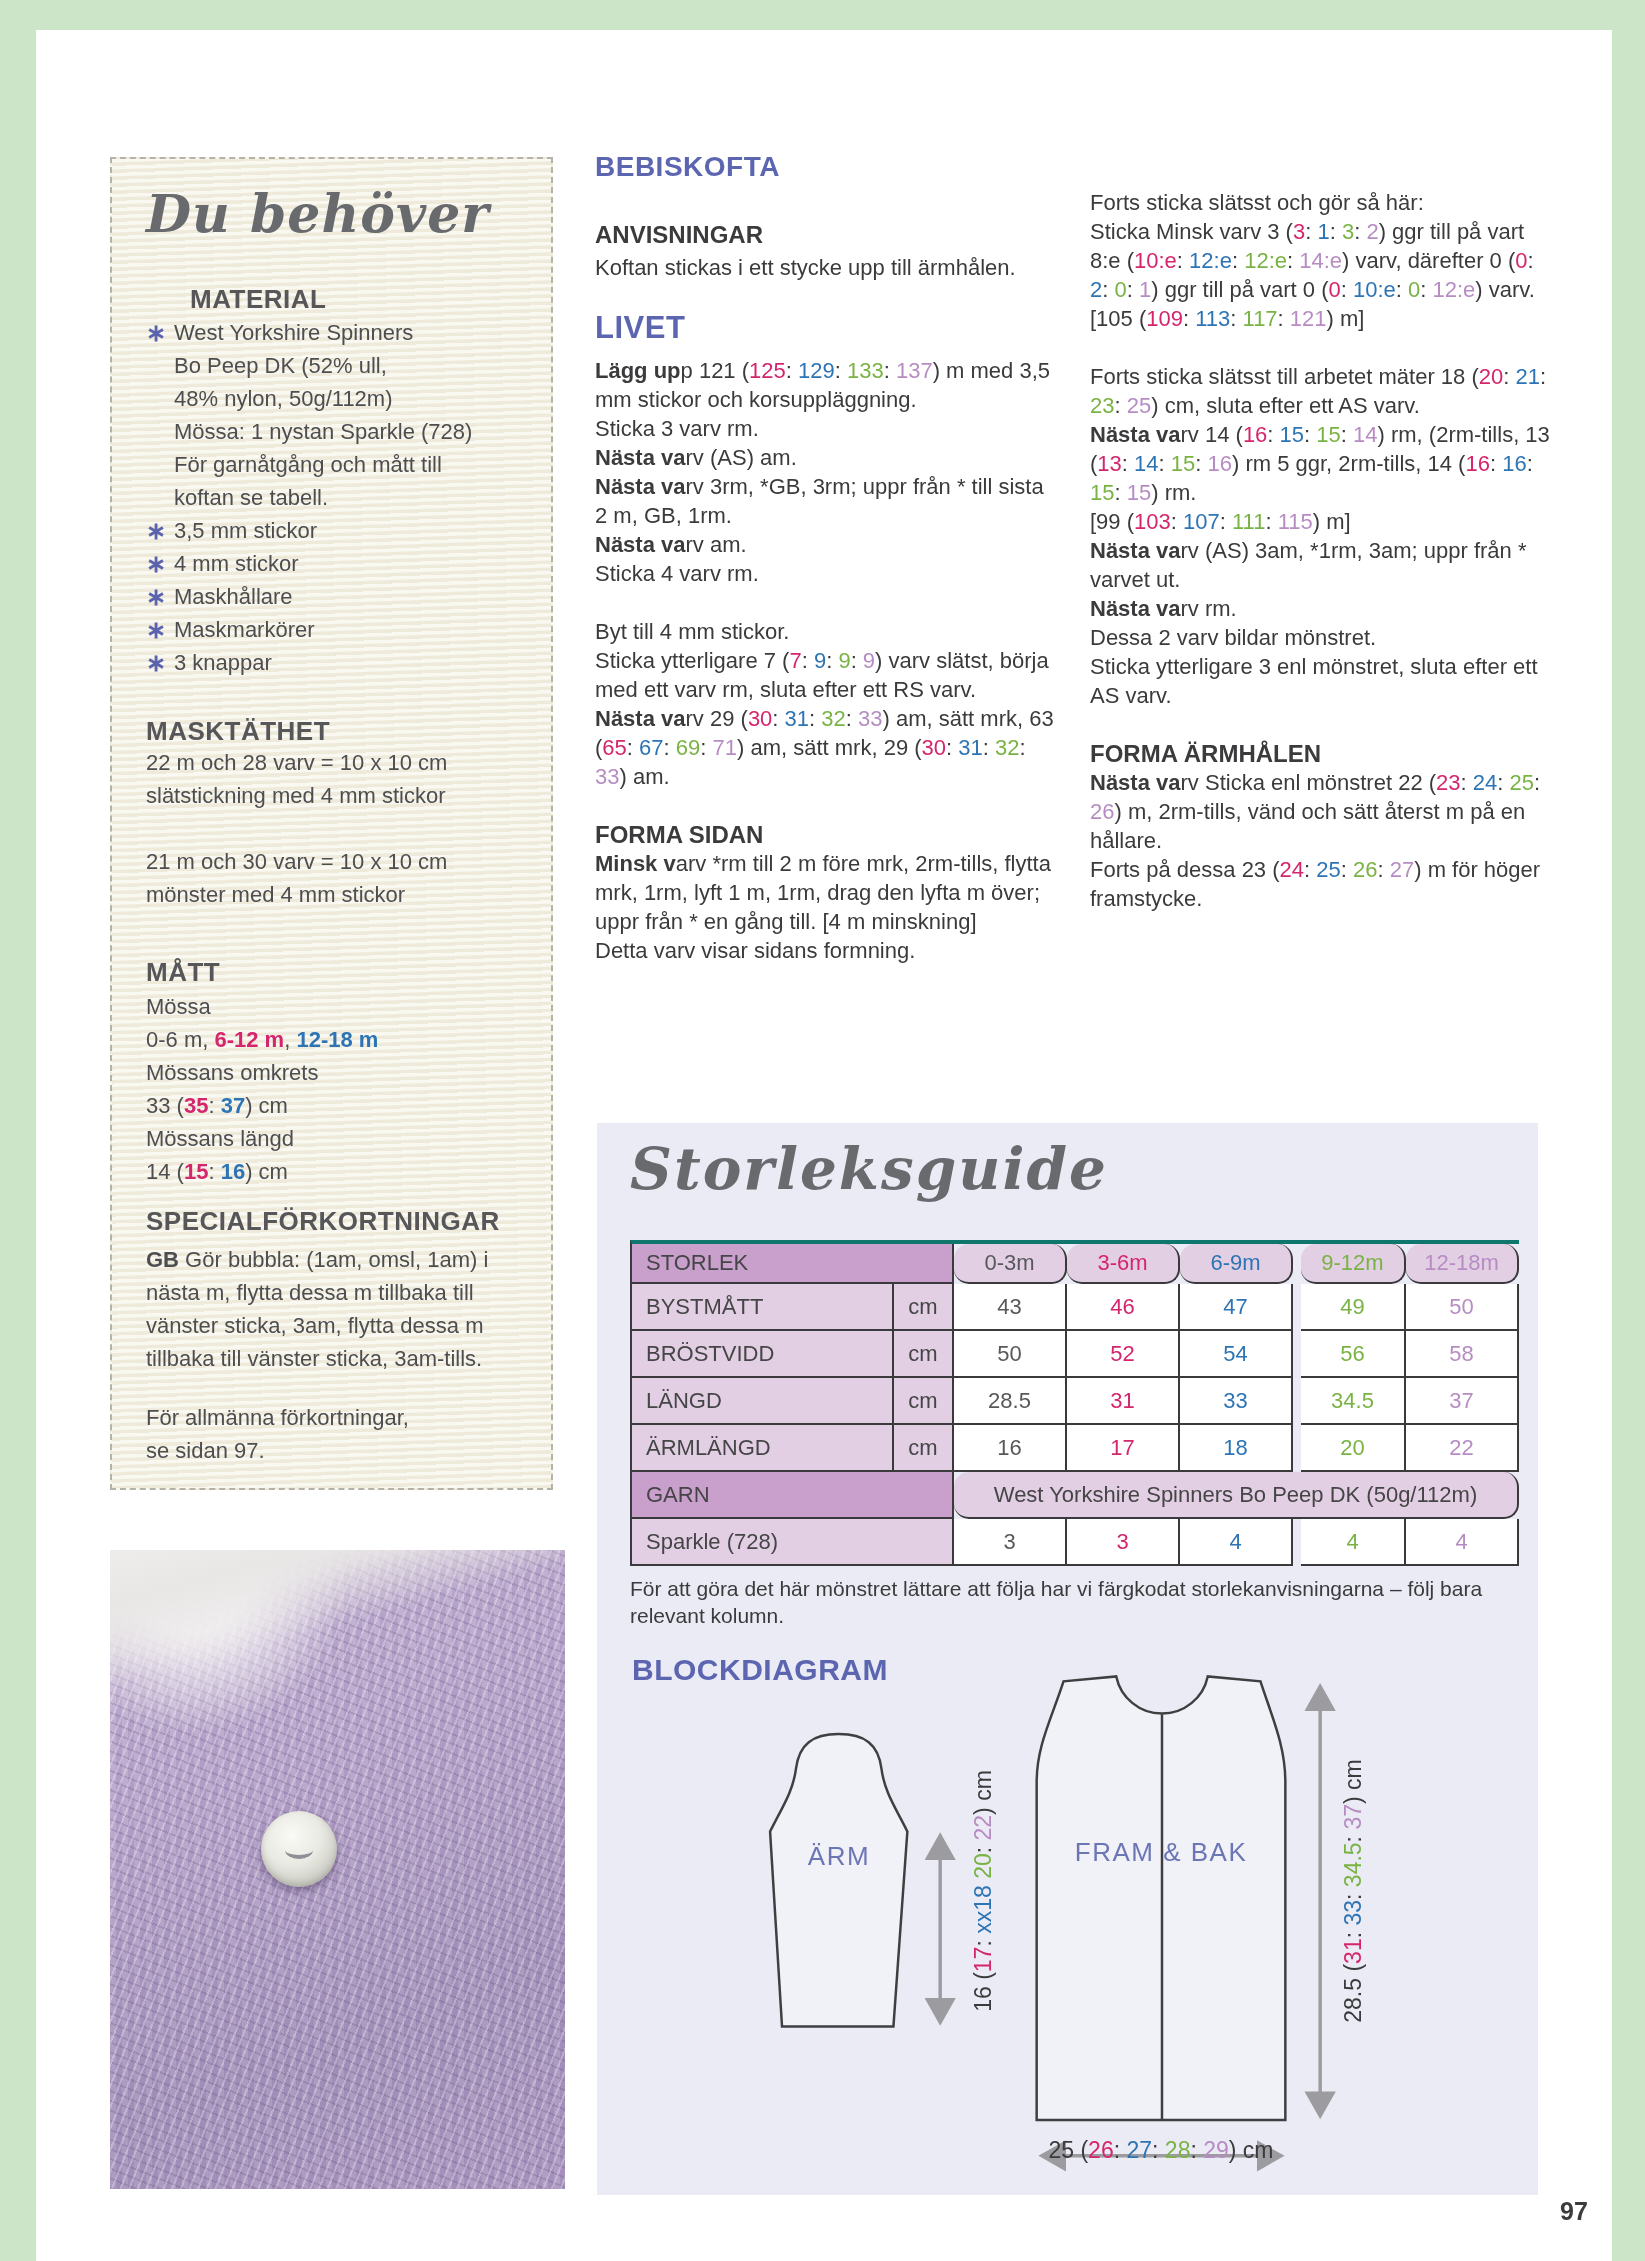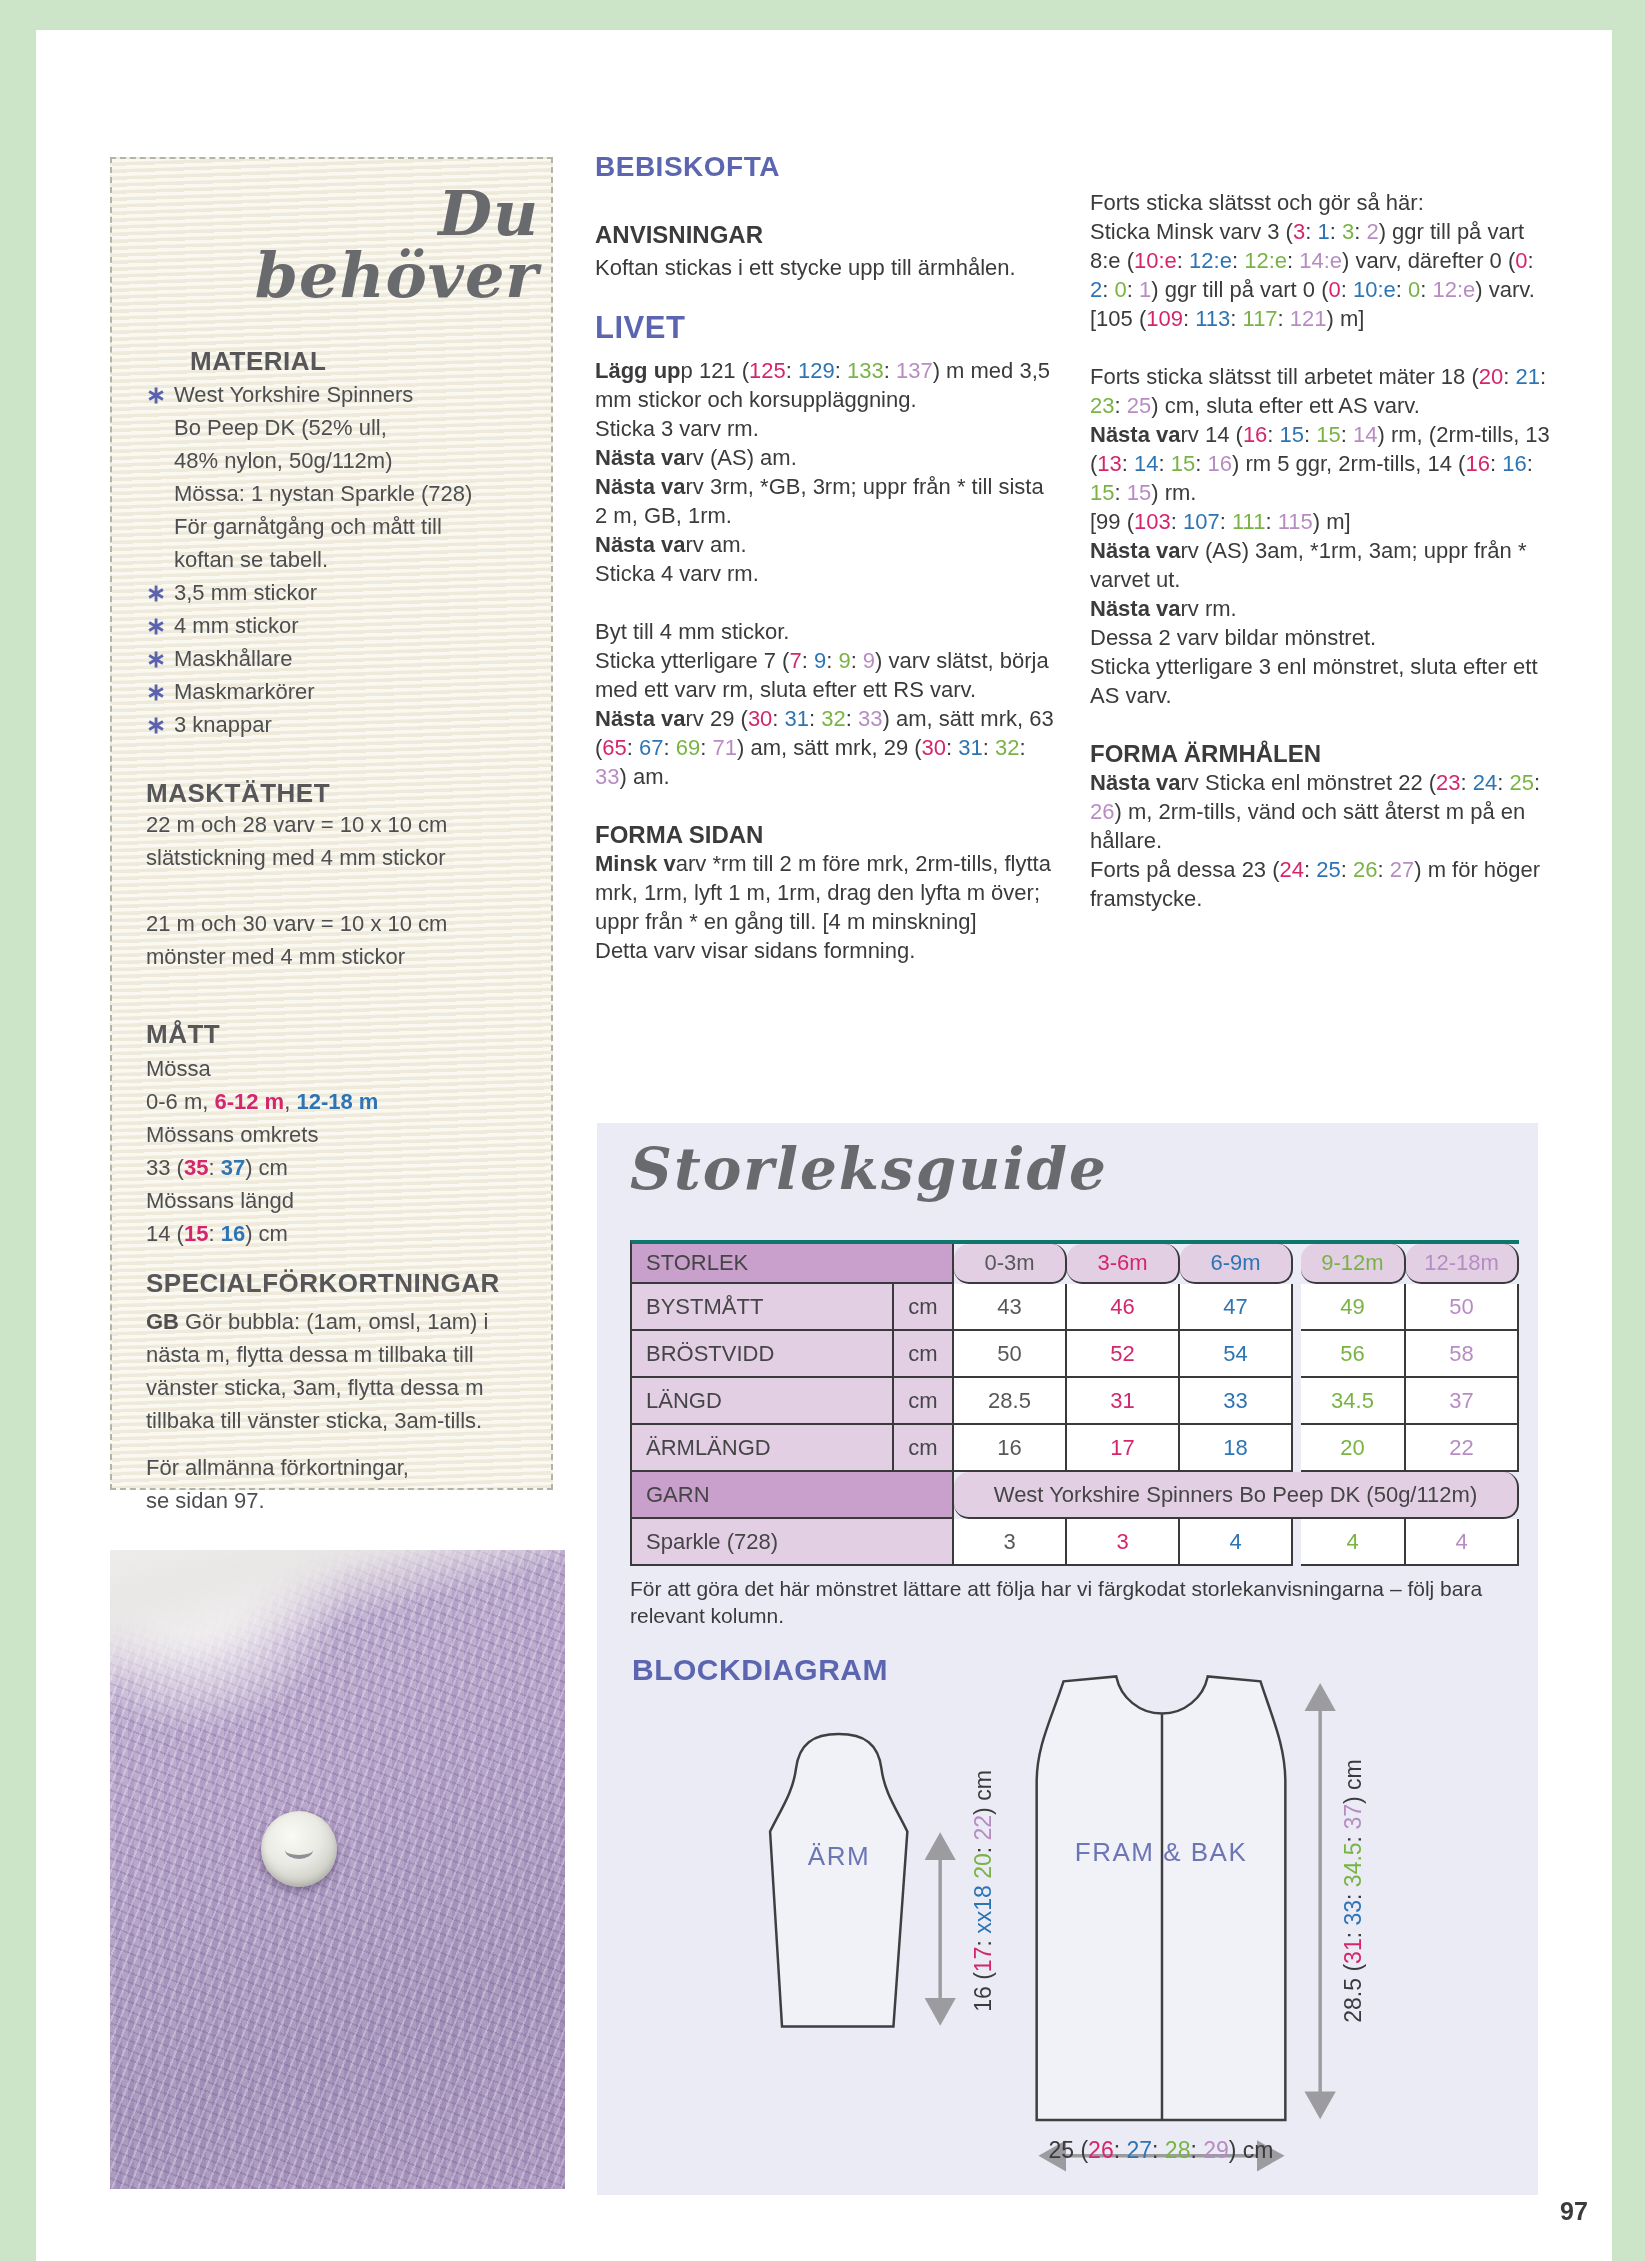--- a/index.html
+++ b/index.html
@@ -11,29 +11,29 @@
   html,body{width:1646px;height:2262px;}
   body{font-family:"Liberation Sans",sans-serif;background:#fff;position:relative;overflow:hidden;}
   .page{position:absolute;inset:0;background:var(--green);}
   .paper{position:absolute;left:36px;top:30px;right:34px;bottom:0;background:#fff;}
 
   
   .sidebar{position:absolute;left:74px;top:127px;width:443px;height:1333px;
     background:var(--cream);border:2px dashed #b5b2a8;padding:24px 12px 0 34px;
     background-image:repeating-linear-gradient(178deg,rgba(255,255,255,.5) 0 3px,rgba(221,215,193,.22) 4px 7px);}
   .sb-title{font-family:"DejaVu Serif",serif;font-style:italic;font-weight:700;
-    font-size:62px;line-height:62px;color:#696a6e;letter-spacing:1px;text-align:right;}
+    font-size:52px;line-height:62px;color:#696a6e;letter-spacing:1px;}
   .sb-h{font-size:26px;line-height:30px;font-weight:700;color:#57575a;letter-spacing:0.5px;}
   .sb-h.mat{margin-top:39px;margin-left:44px;}
   .sb-list{list-style:none;margin-top:2px;}
   .sb-list li{position:relative;padding-left:28px;font-size:22px;line-height:33px;color:#4e4e50;}
   .bullet{position:absolute;left:0;top:0;color:#5b63ae;font-weight:700;font-size:24px;}
   .sb-line{font-size:22px;line-height:33px;color:#4e4e50;}
   .sp1{margin-top:37px;} .sp2{margin-top:33px;} .sp3{margin-top:46px;}
-  .sp4{margin-top:18px;} .sp5{margin-top:7px;} .sp6{margin-top:14px;}
+  .sp4{margin-top:18px;} .sp5{margin-top:7px;} .sp6{margin-top:26px;}
   .sb-line.m0{margin-top:3px;}
 
   
   .photo{position:absolute;left:74px;top:1520px;width:455px;height:639px;overflow:hidden;
     background:
       linear-gradient(165deg,#efedeb 0%,#e9e7e6 7%,rgba(234,232,231,.85) 10%,rgba(234,232,231,0) 18%),
       radial-gradient(circle at 18% 4%,rgba(248,247,246,.9) 0 8%,rgba(248,247,246,0) 22%),
       repeating-linear-gradient(112deg,rgba(255,255,255,.26) 0 2px,rgba(255,255,255,0) 2px 8px),
       repeating-linear-gradient(22deg,rgba(92,66,118,.20) 0 2px,rgba(92,66,118,0) 2px 9px),
       repeating-linear-gradient(90deg,rgba(255,255,255,.07) 0 6px,rgba(118,92,148,.10) 6px 12px),

